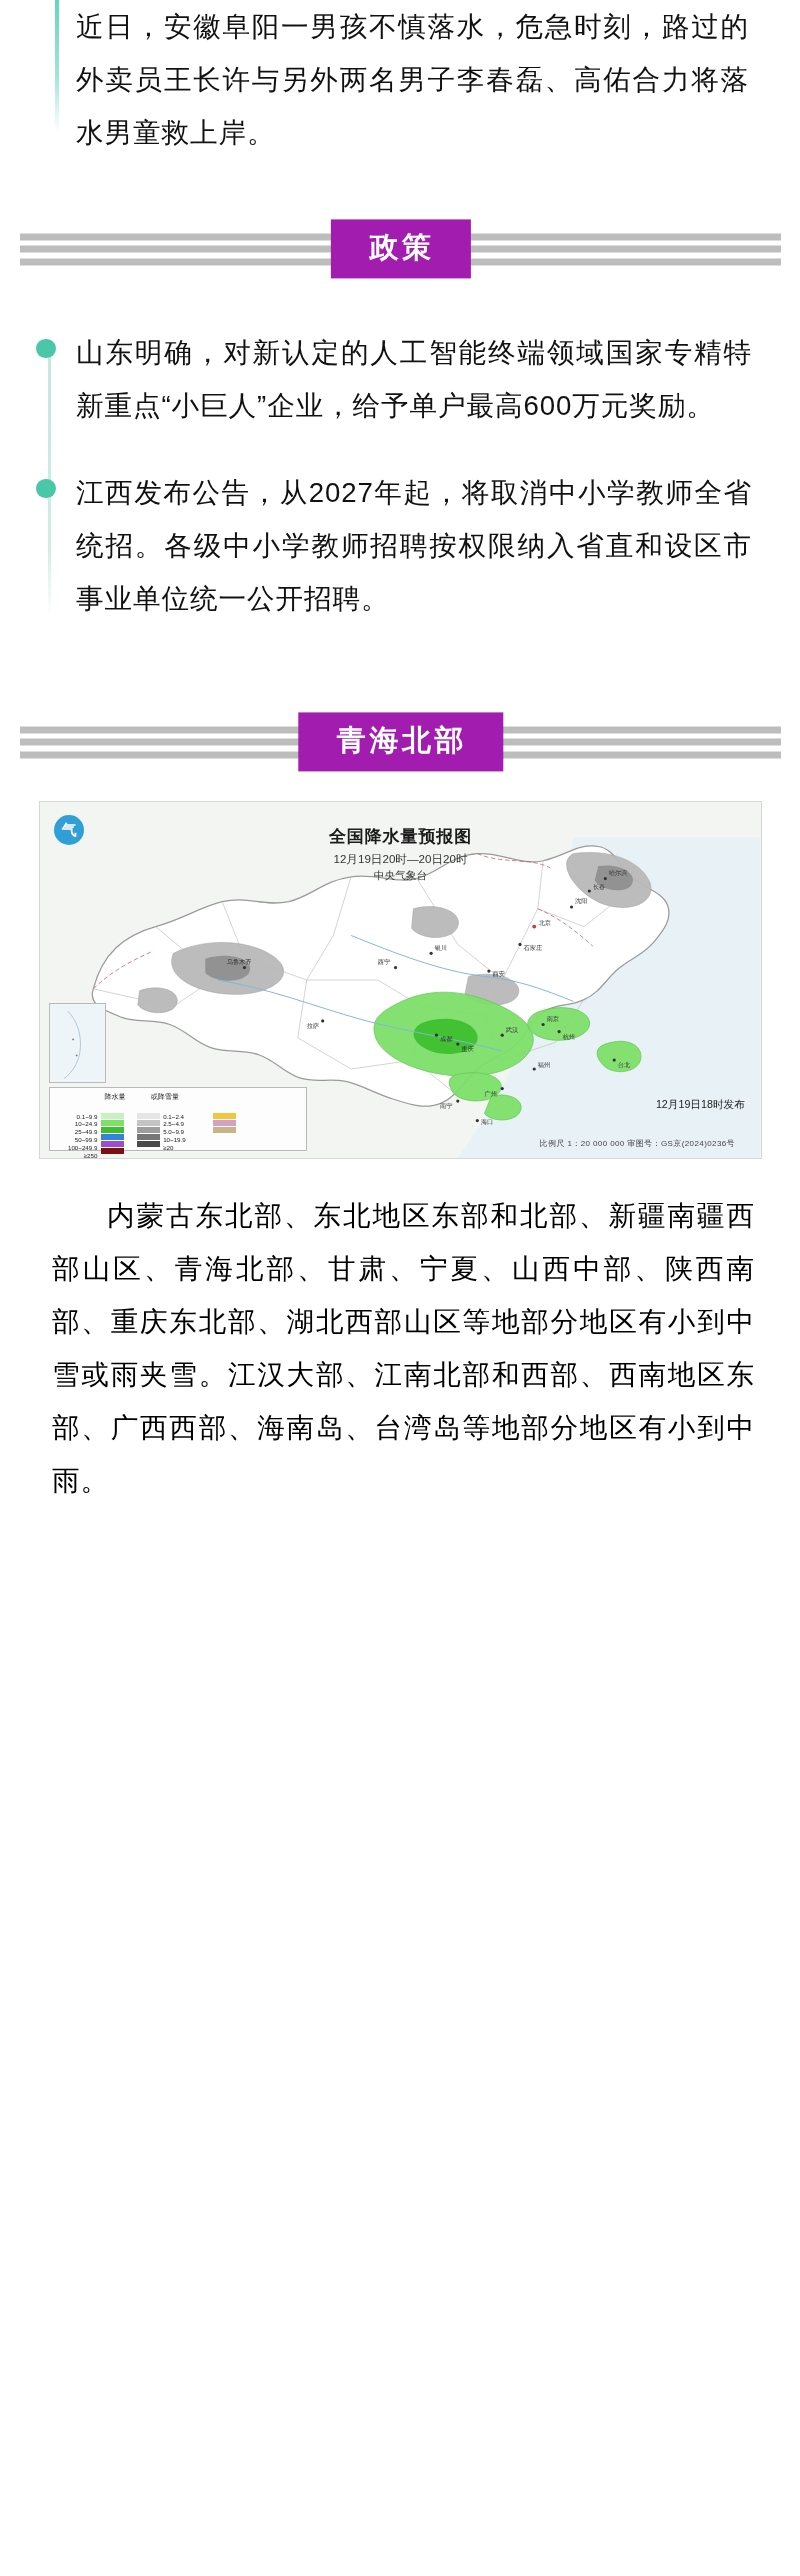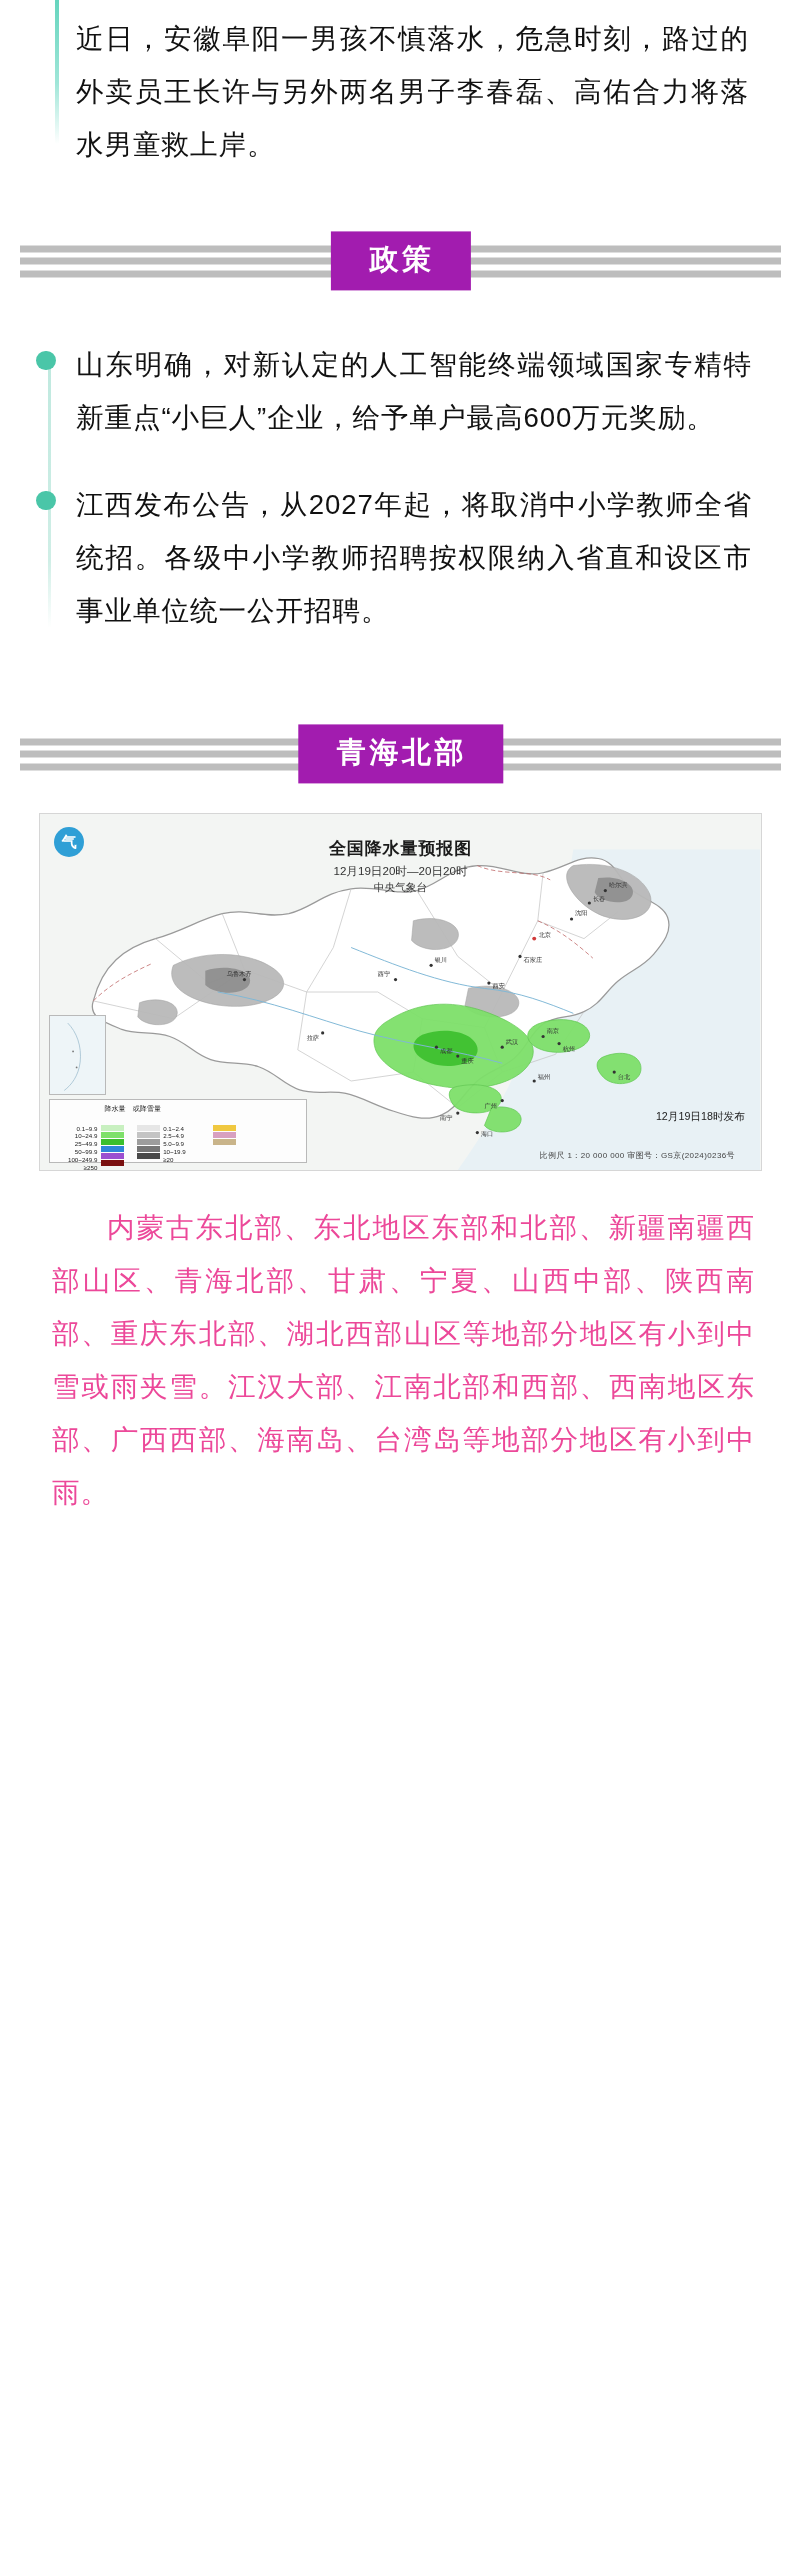--- a/index.html
+++ b/index.html
@@ -18,21 +18,21 @@
     margin: 0 auto;
     position: relative;
     background: #fff;
     padding-bottom: 36px;
     box-sizing: border-box;
   }
 
   
   .lead-block {
     position: relative;
-    padding: 12px 52px 0 76px;
+    padding: 0 52px 0 76px;
     margin-top: 0;
   }
   .lead-block .vbar {
     position: absolute;
     left: 55px;
     top: -9px;
     bottom: 27px;
     width: 3.6px;
     background: linear-gradient(to bottom, #5fd3bb 0%, #9fe6d8 60%, #ffffff 100%);
     border-radius: 1.8px;
@@ -191,21 +191,21 @@
     height: 64px;
     border: 0.9px solid #b9b9b9;
     background: rgba(255,255,255,0.82);
     font-size: 7.1px;
     color: #222;
     box-sizing: border-box;
     padding: 3.6px 4.4px;
   }
   .legend-box .lg-head {
     display: flex;
-    gap: 7px;
+    gap: 25px;
     padding-left: 50px;
     margin-bottom: 11px;
   }
   .legend-box .lg-head span { font-size: 7.1px; }
   .legend-row { display: flex; align-items: flex-start; gap: 3.6px; }
   .sw-col { display: flex; flex-direction: column; gap: 0.9px; }
   .sw { width: 23px; height: 6.2px; display: block; }
   .lg-note { margin-top: 2.7px; font-size: 6.2px; color: #333; }
   .inset-box {
     position: absolute;
@@ -217,21 +217,21 @@
     background: rgba(255,255,255,0.75);
   }
 
   
   .closing {
     padding: 30px 46px 0 52px;
     font-size: 27.6px;
     line-height: 53px;
     letter-spacing: 0.9px;
     text-align: justify;
-    color: #ec4899;
+    color: #000000;
     text-indent: 55px;
   }
 </style>
 </head>
 <body>
 
 <div class="page">
 
   <div class="lead-block">
     <div class="vbar"></div>

